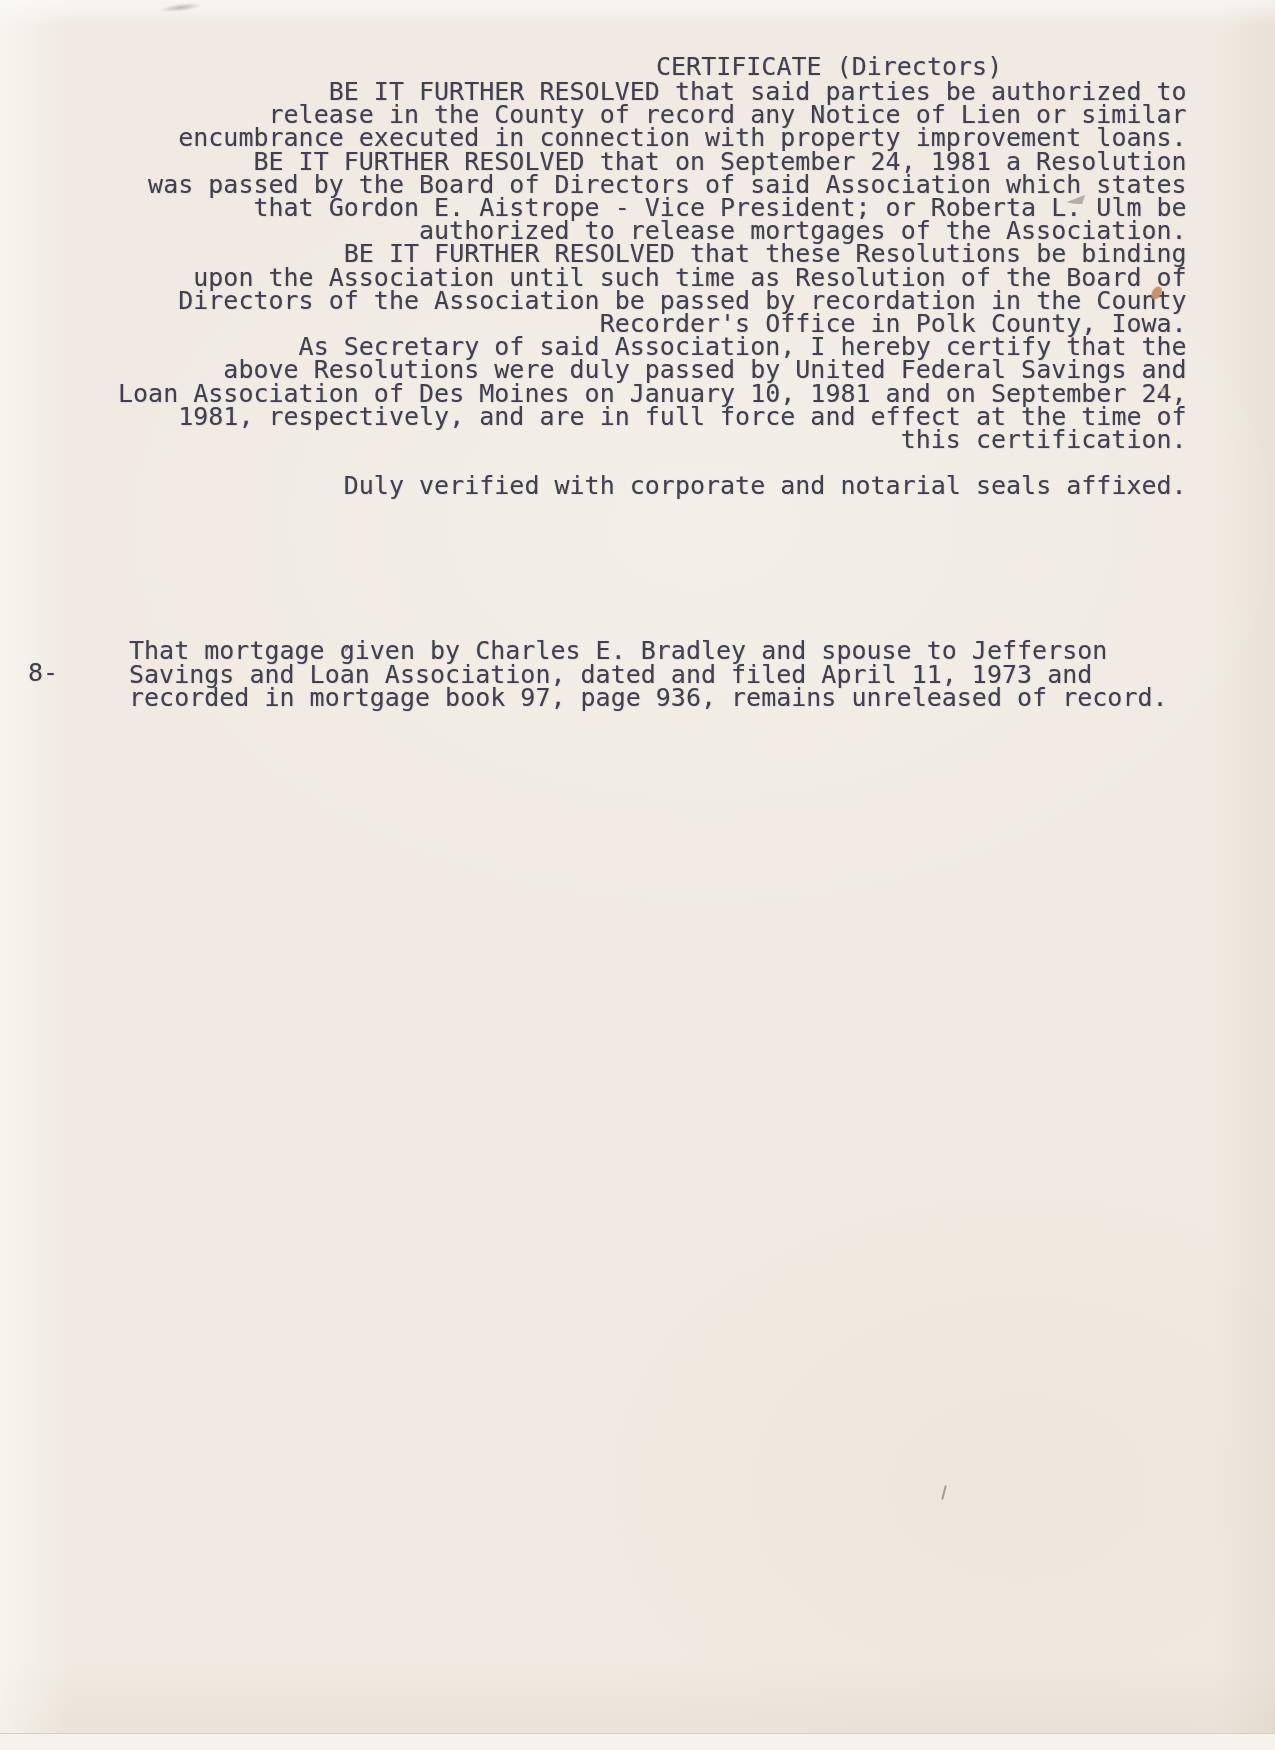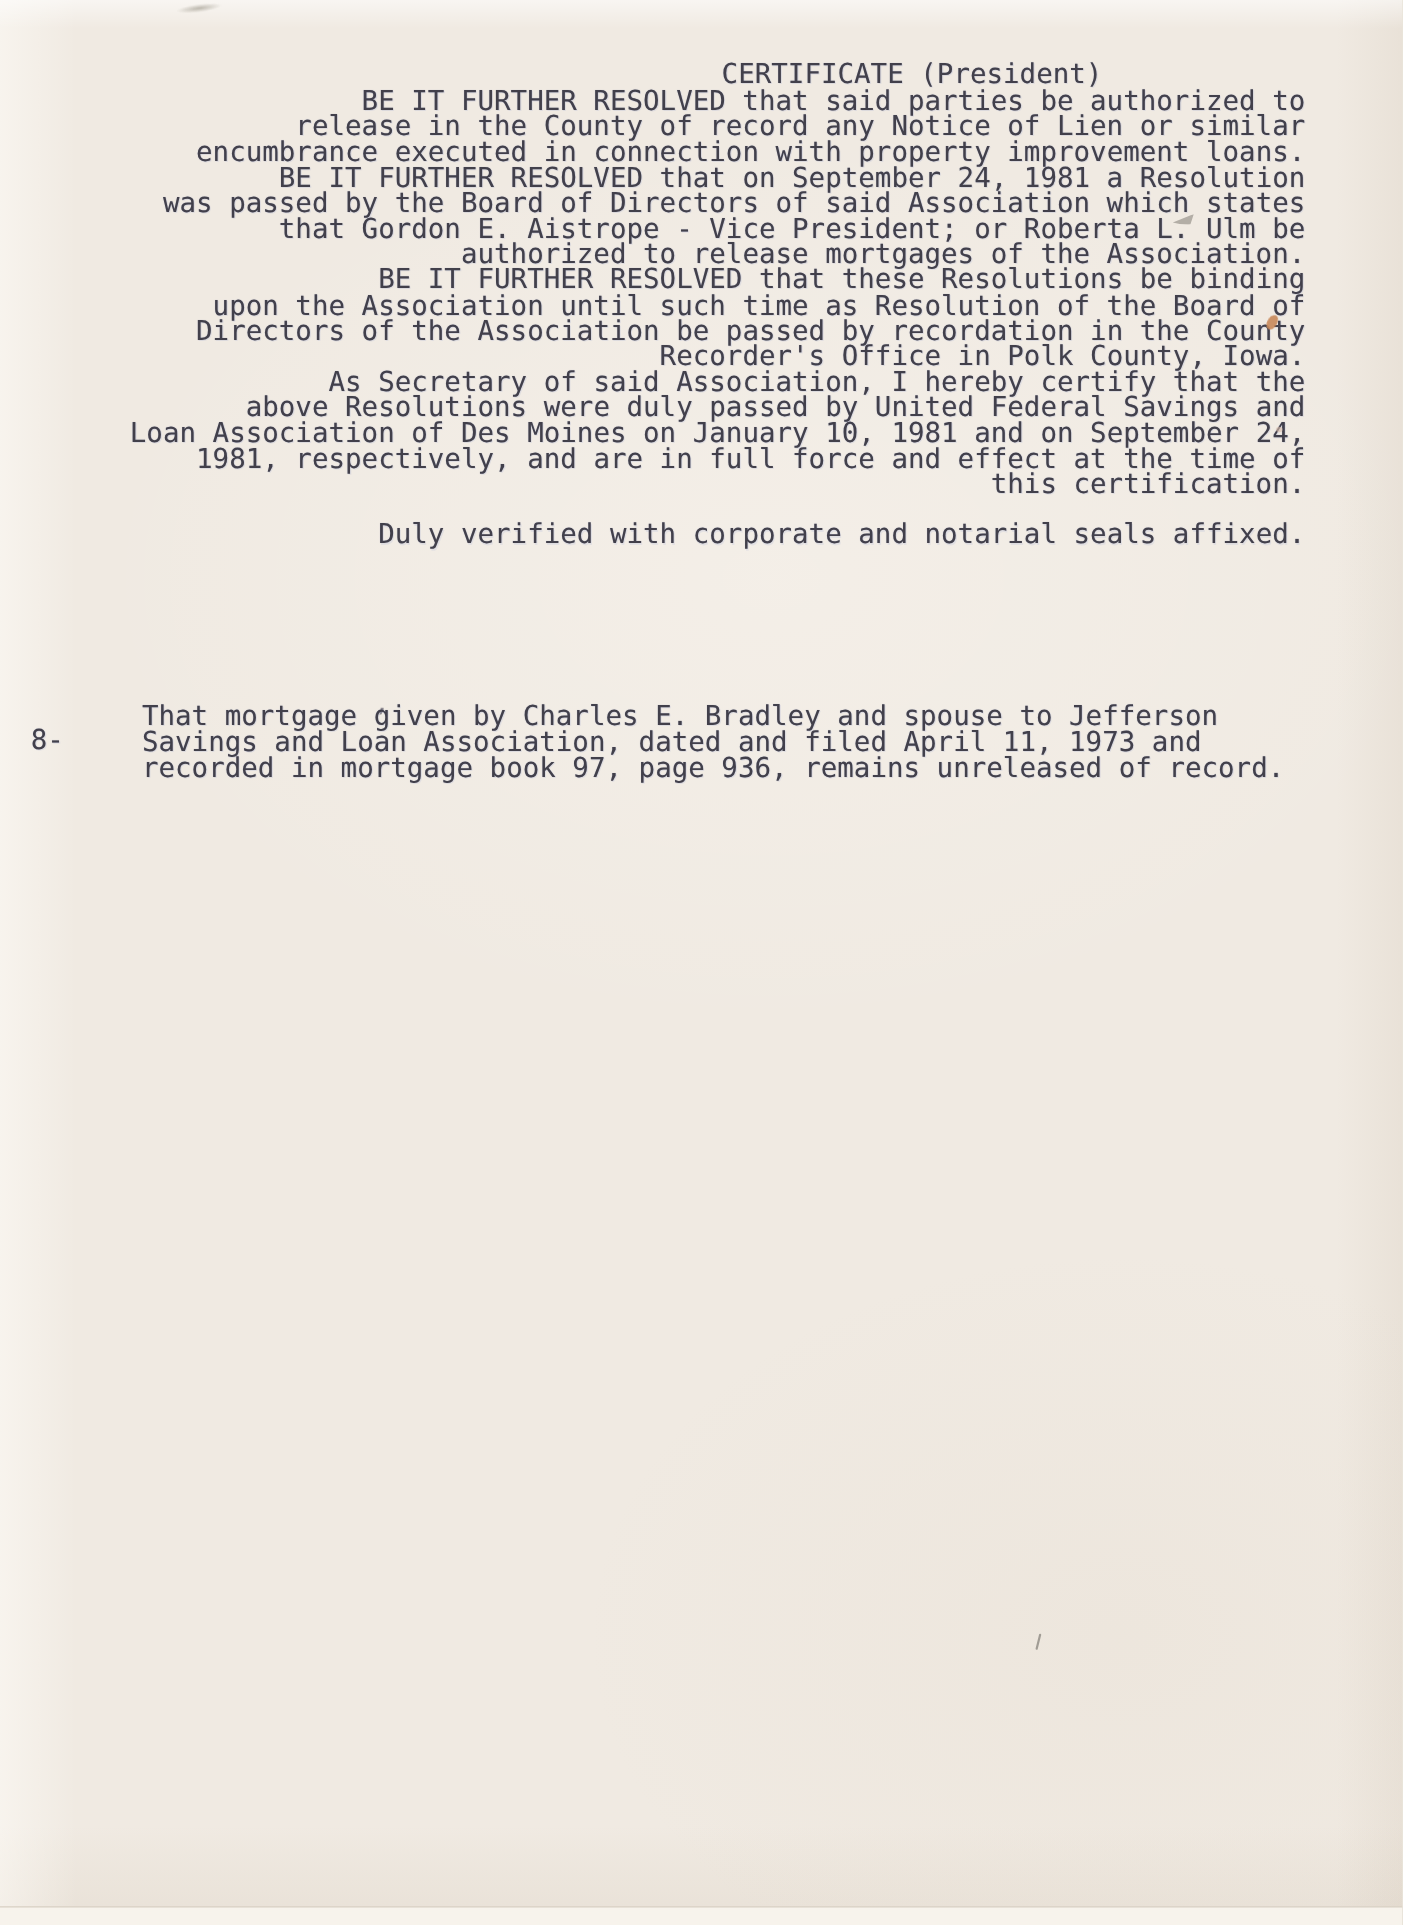--- a/index.html
+++ b/index.html
@@ -99,21 +99,21 @@
     border-radius: 2px;
   }
 </style>
 </head>
 <body>
 
 <div class="page">
 
   <div class="pencil-scribble"></div>
 
-  <pre class="typeline ink heading">CERTIFICATE (President)</pre>
+  <pre class="typeline ink heading">CERTIFICATE (Directors)</pre>
 
   <pre class="typeline ink body-block">        BE IT FURTHER RESOLVED that said parties be authorized to
 release in the County of record any Notice of Lien or similar
 encumbrance executed in connection with property improvement loans.
         BE IT FURTHER RESOLVED that on September 24, 1981 a Resolution
 was passed by the Board of Directors of said Association which states
 that Gordon E. Aistrope - Vice President; or Roberta L. Ulm be
 authorized to release mortgages of the Association.
         BE IT FURTHER RESOLVED that these Resolutions be binding
 upon the Association until such time as Resolution of the Board of

